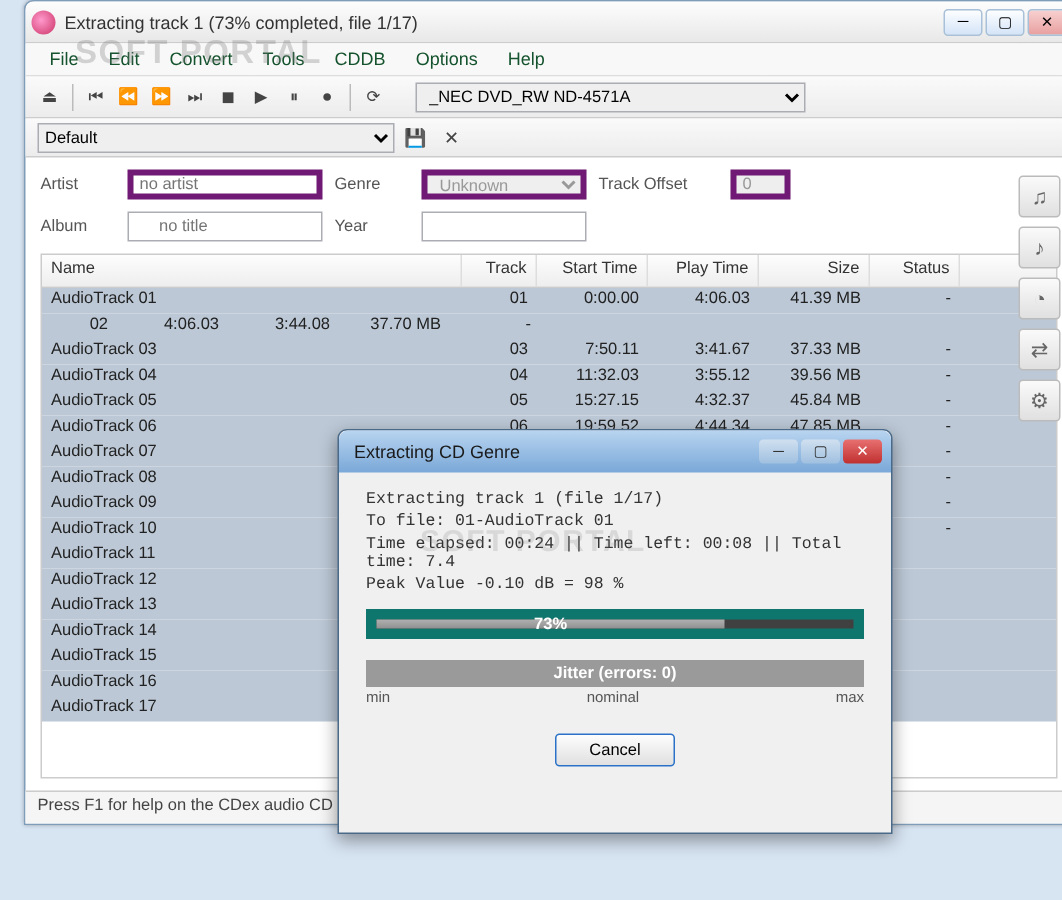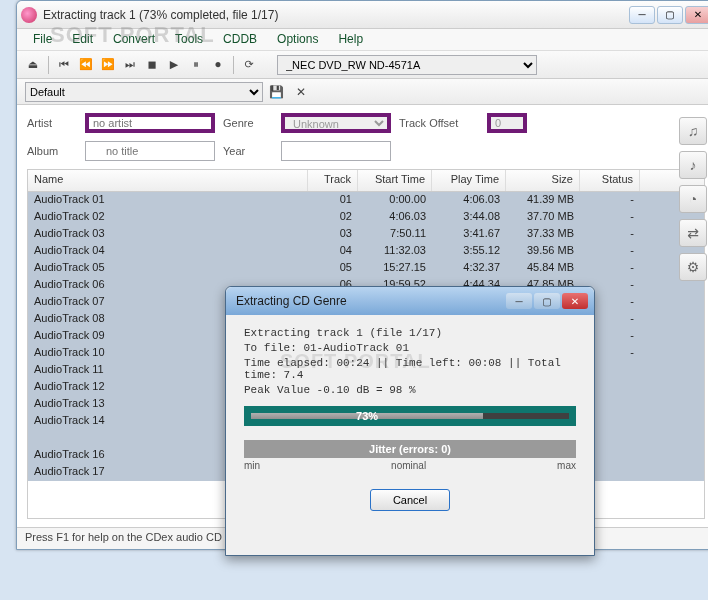--- a/index.html
+++ b/index.html
@@ -145,21 +145,20 @@
       <div id="track-rows">
           <div class="track-row">
             <div class="col-name">AudioTrack 01</div>
             <div class="col-track">01</div>
             <div class="col-start">0:00.00</div>
             <div class="col-play">4:06.03</div>
             <div class="col-size">41.39 MB</div>
             <div class="col-status">-</div>
           </div>
           <div class="track-row">
-            <div class="col-name">AudioTrack 02</div>
             <div class="col-track">02</div>
             <div class="col-start">4:06.03</div>
             <div class="col-play">3:44.08</div>
             <div class="col-size">37.70 MB</div>
             <div class="col-status">-</div>
           </div>
           <div class="track-row">
             <div class="col-name">AudioTrack 03</div>
             <div class="col-track">03</div>
             <div class="col-start">7:50.11</div>
@@ -249,20 +248,21 @@
           </div>
           <div class="track-row">
             <div class="col-name">AudioTrack 14</div>
             <div class="col-track"></div>
             <div class="col-start"></div>
             <div class="col-play"></div>
             <div class="col-size"></div>
             <div class="col-status"></div>
           </div>
           <div class="track-row">
+            <div class="col-name">AudioTrack 15</div>
             <div class="col-track"></div>
             <div class="col-start"></div>
             <div class="col-play"></div>
             <div class="col-size"></div>
             <div class="col-status"></div>
           </div>
           <div class="track-row">
             <div class="col-name">AudioTrack 16</div>
             <div class="col-track"></div>
             <div class="col-start"></div>

